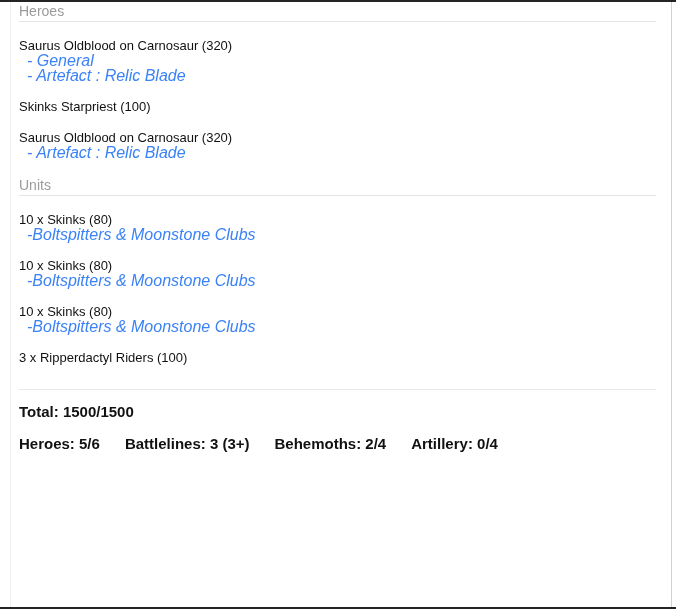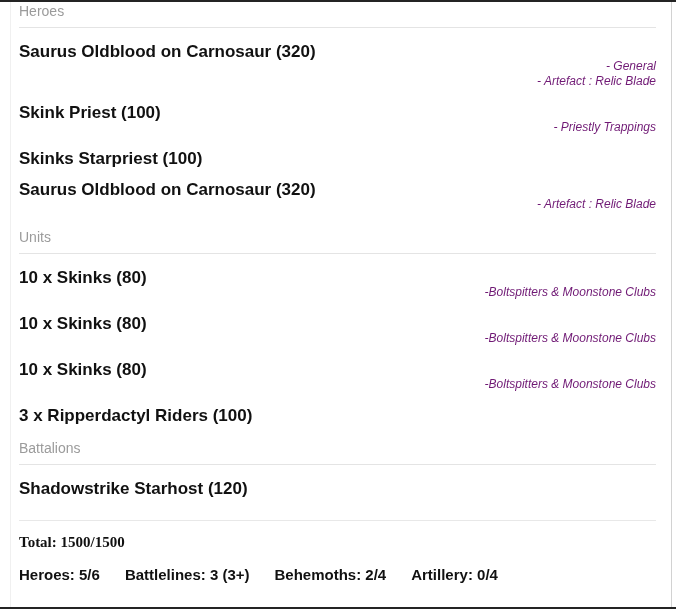--- a/index.html
+++ b/index.html
@@ -39,57 +39,55 @@
   }
 
   .panel {
     position: absolute;
     top: 2px; left: 11px; right: 5px; bottom: 2px;
     overflow: hidden;
   }
 
   .section-label {
     margin: 0 15px 0 8px;
-    padding: 2px 0 8px 0;
+    padding: 2px 0 2px 0;
     border-bottom: 1px solid var(--divider, #e4e4e4);
     font-size: 14px;
     line-height: 15px;
     color: var(--muted, #9b9b9b);
     font-weight: 400;
   }
 
   .entry {
     margin: 16px 15px 16px 8px;
   }
   .entry-name {
-    font-size: 17px;
+    font-size: 13px;
     line-height: 15px;
-    font-weight: 700;
+    font-weight: 400;
     color: var(--text, #111111);
   }
   .entry-detail {
-    font-size: 12px;
+    font-size: 16px;
     line-height: 15px;
     font-style: italic;
-    color: #701a75;
+    color: #3b82f6;
     padding-left: 8px;
-    text-align: right;
   }
 
   .summary-divider {
     margin: 24px 15px 0 8px;
     border-bottom: 1px solid #e8e8e8;
     height: 0;
   }
   .total {
     margin: 13px 15px 0 8px;
     font-size: 15px;
     line-height: 17px;
     font-weight: 700;
-    font-family: Liberation Serif, serif;
   }
   .stats {
     margin: 15px 15px 0 8px;
     display: flex;
     gap: 25px;
     font-size: 15px;
     line-height: 17px;
     font-weight: 700;
     white-space: nowrap;
   }
@@ -108,25 +106,20 @@
     <div class="entries">
   <div class="entry">
     <div class="entry-name">Saurus Oldblood on Carnosaur (320)</div>
 
   <div class="entry-detail">- General</div>
 
 
   <div class="entry-detail">- Artefact : Relic Blade</div>
 </div>
 
-  <div class="entry">
-    <div class="entry-name">Skink Priest (100)</div>
-
-  <div class="entry-detail">- Priestly Trappings</div>
-</div>
 
   <div class="entry">
     <div class="entry-name">Skinks Starpriest (100)</div>
   </div>
 
 
   <div class="entry">
     <div class="entry-name">Saurus Oldblood on Carnosaur (320)</div>
 
   <div class="entry-detail">- Artefact : Relic Blade</div>
@@ -154,28 +147,20 @@
 
   <div class="entry-detail">-Boltspitters &amp; Moonstone Clubs</div>
 </div>
 
   <div class="entry">
     <div class="entry-name">3 x Ripperdactyl Riders (100)</div>
   </div>
 </div>
   </section>
 
-  <section class="section">
-    <div class="section-label">Battalions</div>
-    <div class="entries">
-  <div class="entry">
-    <div class="entry-name">Shadowstrike Starhost (120)</div>
-  </div>
-</div>
-  </section>
 </div>
 
   <div class="summary">
     <div class="summary-divider"></div>
     <div class="total">Total: 1500/1500</div>
     <div class="stats" id="stats-row">
   <span class="stat">Heroes: 5/6</span>
 
   <span class="stat">Battlelines: 3 (3+)</span>
 

